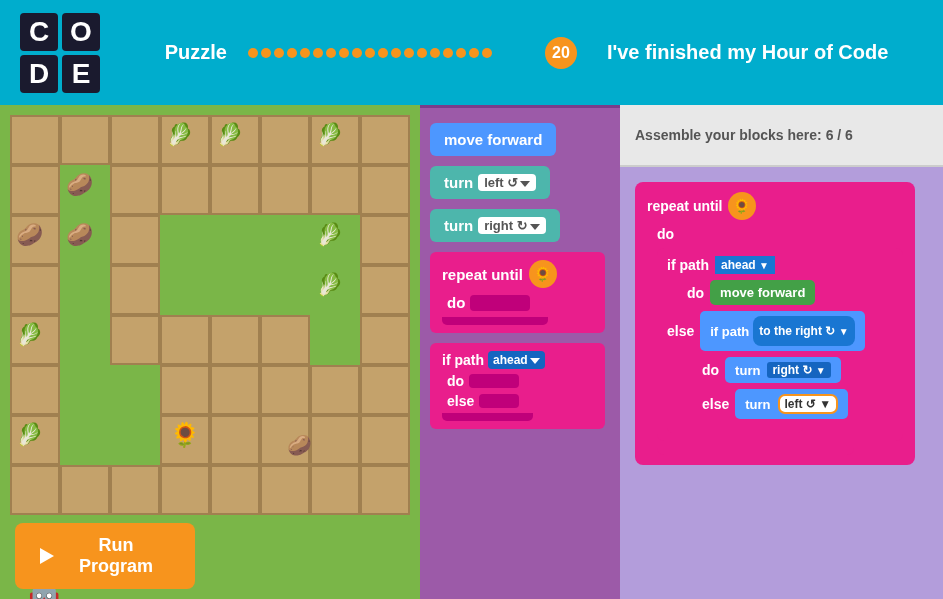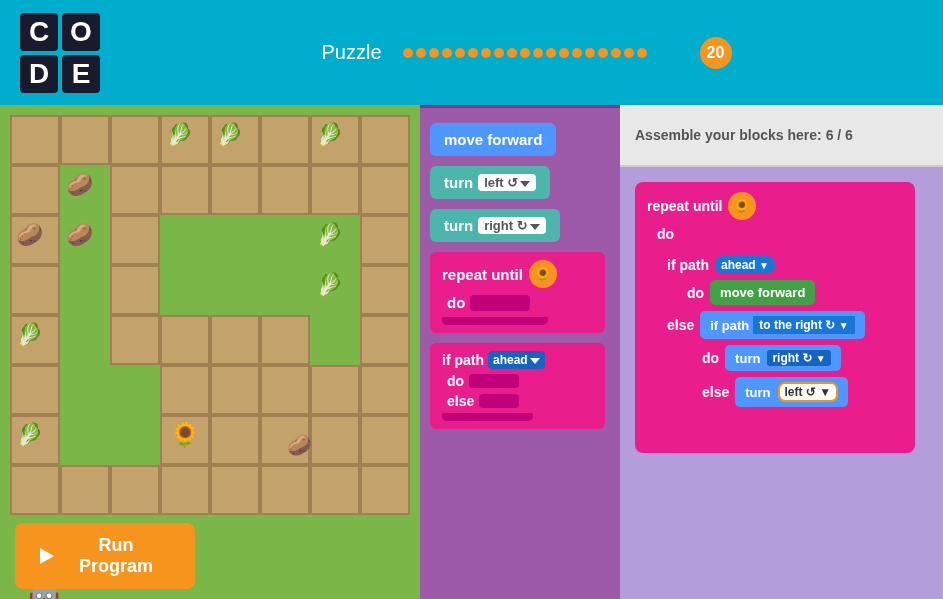--- a/index.html
+++ b/index.html
@@ -26,21 +26,21 @@
       font-size: 28px; font-weight: 900; color: white;
       border-radius: 4px;
     }
     .logo-dark { background: #1a1a2e; }
 
     #puzzle-area {
       display: flex; align-items: center; gap: 10px;
       flex: 1; justify-content: center;
     }
     #puzzle-label {
-      color: white; font-size: 20px; font-weight: normal; margin-right: 11px;
+      color: white; font-size: 20px; font-weight: bold; margin-right: 11px;
     }
     .progress-dots { display: flex; align-items: center; gap: 3px; }
     .dot {
       width: 10px; height: 10px; border-radius: 50%;
       background: rgba(255,255,255,0.5);
     }
     .dot.completed { background: #f7941d; }
     #puzzle-number {
       background: #f7941d; color: white;
       border-radius: 50%; width: 32px; height: 32px;
@@ -227,25 +227,25 @@
     .inner-block-green {
       background: #43a047;
       border-radius: 5px;
       padding: 5px 10px;
       color: white;
       font-size: 13px;
       font-weight: bold;
     }
     .label-ahead {
       background: #1976d2;
-      border-radius: 8px; padding: 2px 6px; font-size: 12px; color: white;
+      border-radius: 0; padding: 2px 6px; font-size: 12px; color: white;
     }
     .label-right {
       background: #1976d2;
-      border-radius: 1px; padding: 2px 6px; font-size: 12px; color: white;
+      border-radius: 8px; padding: 8px 6px; font-size: 12px; color: white;
     }
     .arr { font-size: 10px; }
     .indent { padding-left: 20px; }
     .indent2 { padding-left: 35px; }
 
     .if-outer {
       background: #e91e8c;
       border-radius: 7px;
       padding: 8px 10px;
       margin-top: 2px;
@@ -313,20 +313,21 @@
       <div class="dot completed"></div>
       <div class="dot completed"></div>
       <div class="dot completed"></div>
       <div class="dot completed"></div>
       <div class="dot completed"></div>
       <div class="dot completed"></div>
       <div class="dot completed"></div>
       <div class="dot completed"></div>
     </div>
     <div id="puzzle-number">20</div>
+    <span id="finished-text">I've finished my Hour of Code</span>
   </div>
 </div>
 
 <div id="main">
 
   <div id="game-area">
 
     <div class="maze-bg">
 
       <div class="stone-tile" style="left:0;top:0;width:50px;height:50px;"></div>

